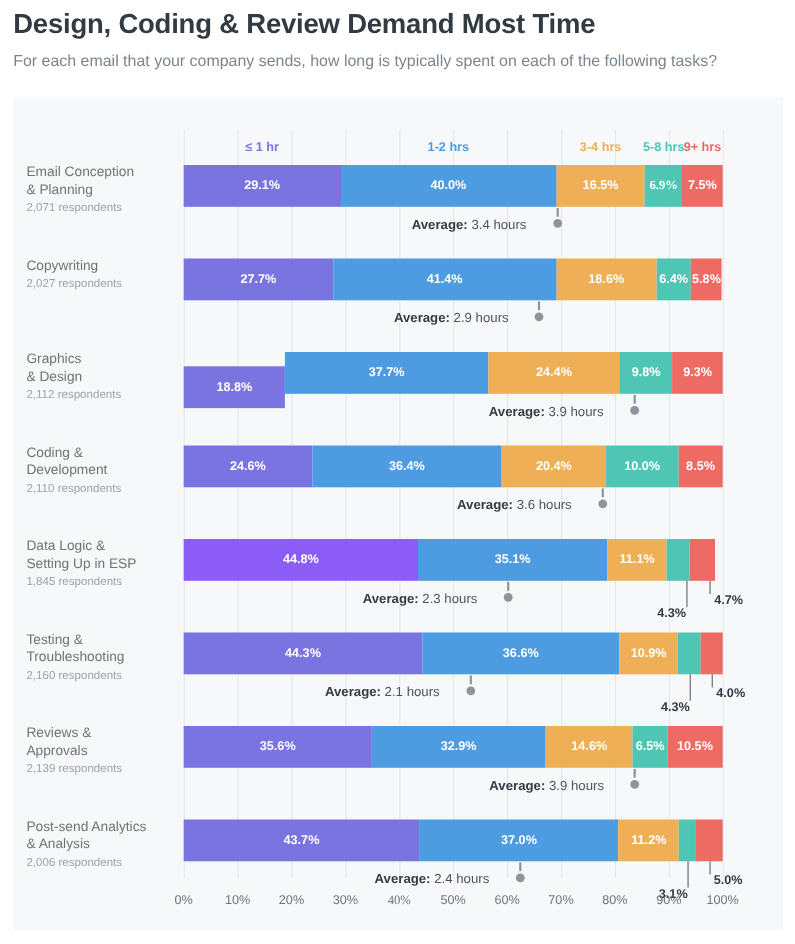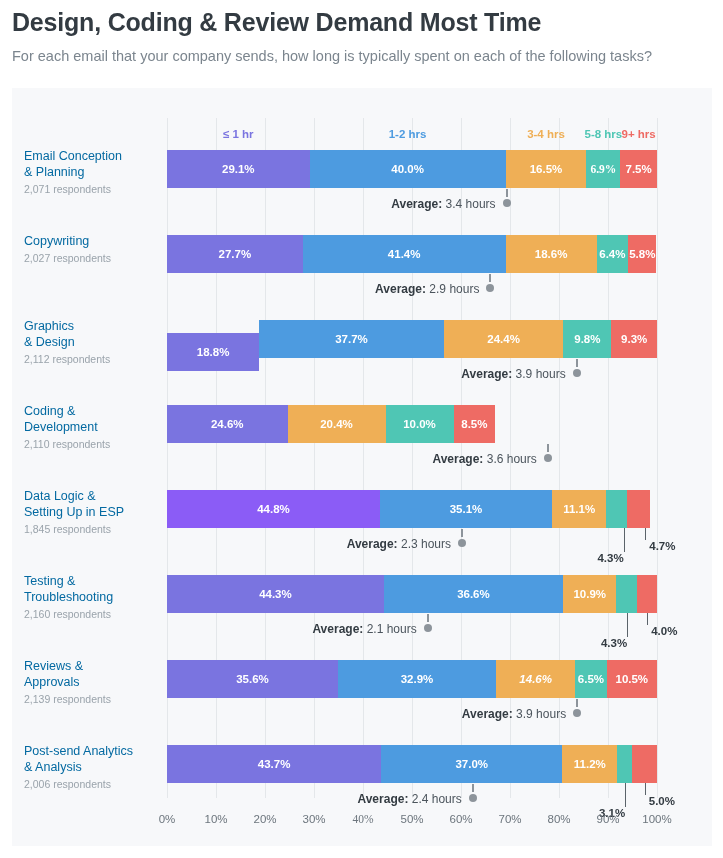--- a/index.html
+++ b/index.html
@@ -68,21 +68,21 @@
   
   .row { position: absolute; left: 0; width: 490px; }
   .row-label {
     position: absolute;
     left: -143px;
     width: 132px;
     text-align: left;
   }
   .row-name {
     font-size: 12.5px;
-    color: #0369a1;
+    color: #737373;
     line-height: 1.28;
   }
   .row-resp {
     font-size: 10.5px;
     color: #9aa3ab;
     margin-top: 3px;
   }
 
   .bar {
     position: absolute;
@@ -119,21 +119,21 @@
   .avg-dot {
     position: absolute;
     left: -3px; top: 11px;
     width: 8px; height: 8px;
     border-radius: 50%;
     background: #8d949b;
   }
   .avg-text {
     position: absolute;
     top: 9px;
-    right: 10px;
+    right: 27px;
     white-space: nowrap;
     font-size: 12px;
     color: #4b545c;
   }
   .avg-text b { font-weight: 700; color: #333b42; }
 
   
   .callout { position: absolute; }
   .callout-line {
     position: absolute;
@@ -248,20 +248,21 @@
             </div>
           </div>
           <div class="row" style="top: 317px; height: 70px;">
             <div class="row-label" style="top: -2px;">
               <div class="row-name">Coding &amp;</div>
               <div class="row-name">Development</div>
               <div class="row-resp">2,110 respondents</div>
             </div>
             <div class="bar">
               <div class="seg" style="width: 120.54px; background: rgb(122, 116, 224);">24.6%</div>
+              <div class="seg" style="width: 178.36px; background: rgb(77, 155, 224);">36.4%</div>
               <div class="seg" style="width: 98px; background: rgb(239, 175, 86);">20.4%</div>
               <div class="seg" style="width: 68px; background: rgb(79, 198, 180);">10.0%</div>
               <div class="seg" style="width: 41.65px; background: rgb(238, 107, 100);">8.5%</div>
             </div>
             <div class="avg" style="left: 379.75px;">
               <div class="avg-tick"></div>
               <div class="avg-dot"></div>
               <div class="avg-text"><b>Average:</b><span> 3.6 hours</span></div>
             </div>
           </div>
@@ -321,21 +322,21 @@
           </div>
           <div class="row" style="top: 572px; height: 70px;">
             <div class="row-label" style="top: -2px;">
               <div class="row-name">Reviews &amp;</div>
               <div class="row-name">Approvals</div>
               <div class="row-resp">2,139 respondents</div>
             </div>
             <div class="bar">
               <div class="seg" style="width: 174.44px; background: rgb(122, 116, 224);">35.6%</div>
               <div class="seg" style="width: 161.21px; background: rgb(77, 155, 224);">32.9%</div>
-              <div class="seg" style="width: 81px; background: rgb(239, 175, 86); font-style: italic;">14.6%</div>
+              <div class="seg" style="width: 81px; background: rgb(239, 175, 86);">14.6%</div>
               <div class="seg" style="width: 31.85px; background: rgb(79, 198, 180);">6.5%</div>
               <div class="seg" style="width: 51.45px; background: rgb(238, 107, 100);">10.5%</div>
             </div>
             <div class="avg" style="left: 409.15px;">
               <div class="avg-tick"></div>
               <div class="avg-dot"></div>
               <div class="avg-text"><b>Average:</b><span> 3.9 hours</span></div>
             </div>
           </div>
           <div class="row" style="top: 657px; height: 70px;">

